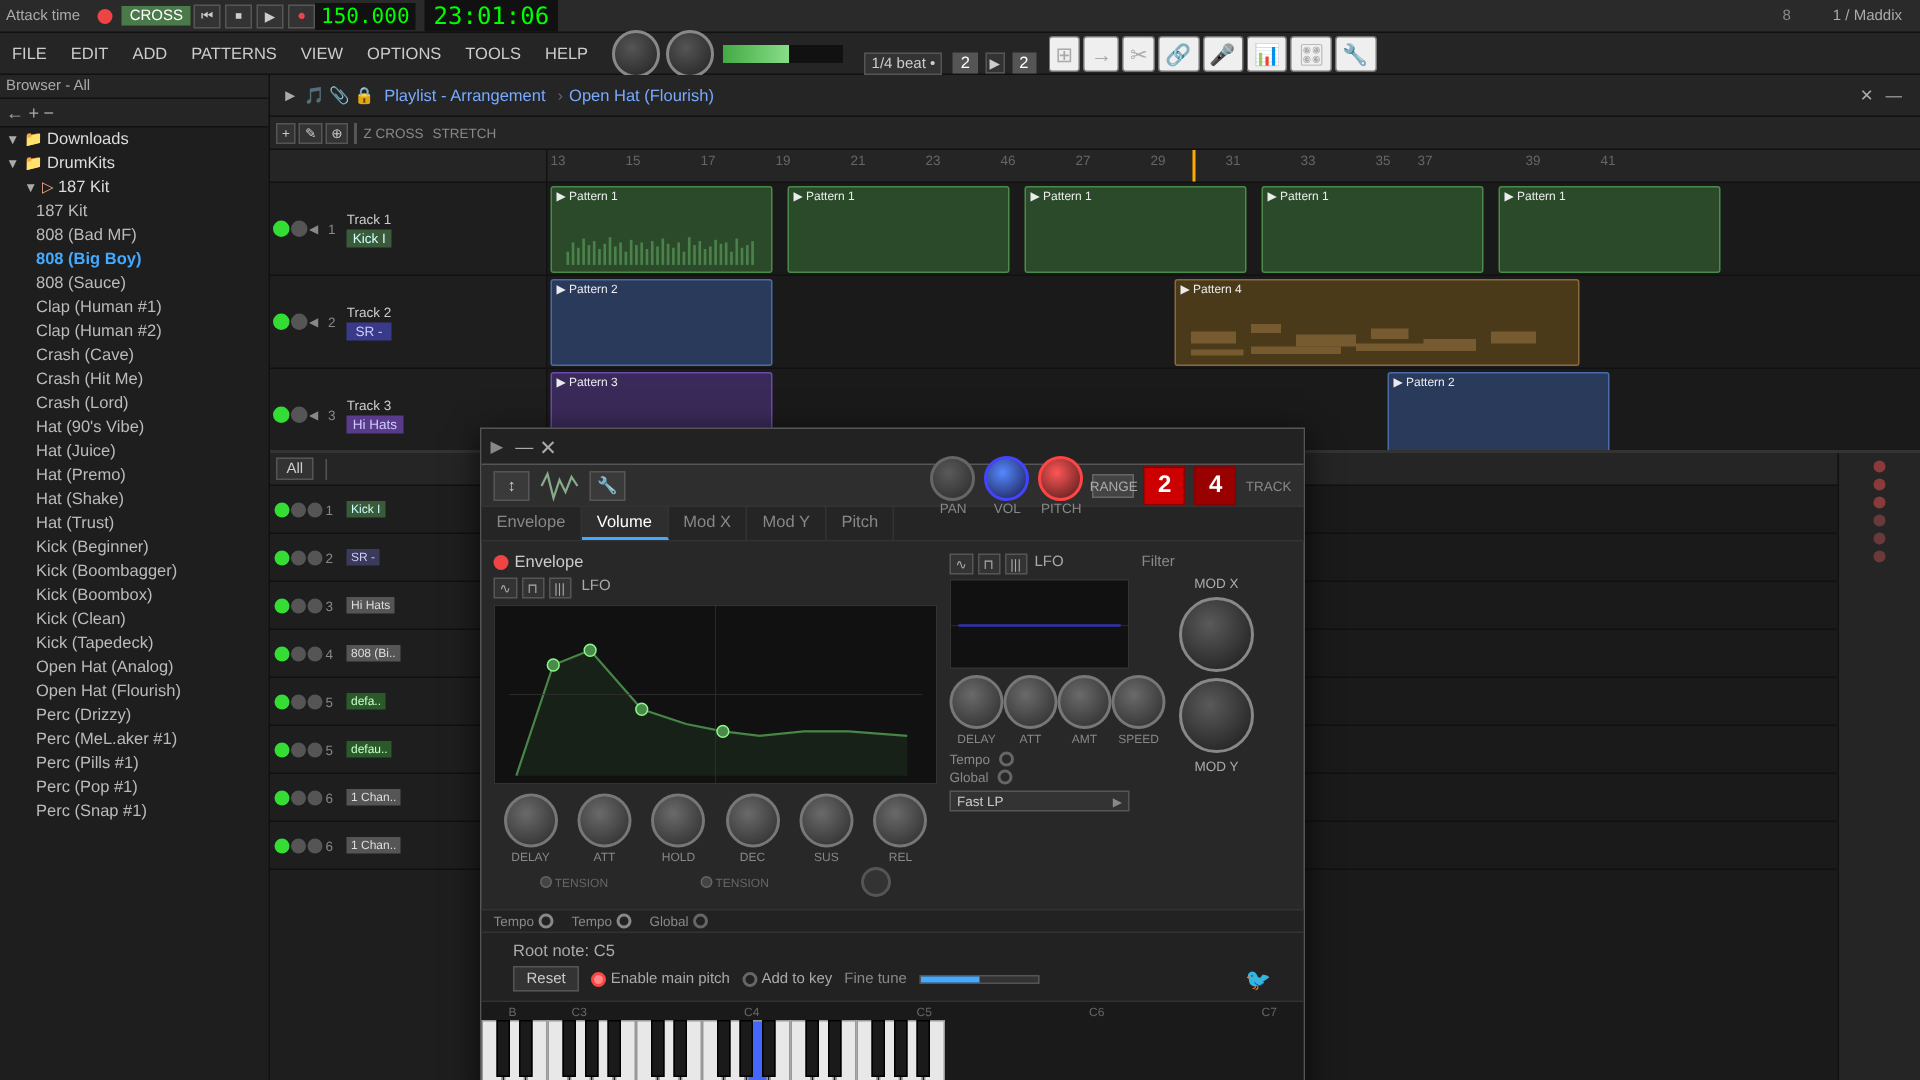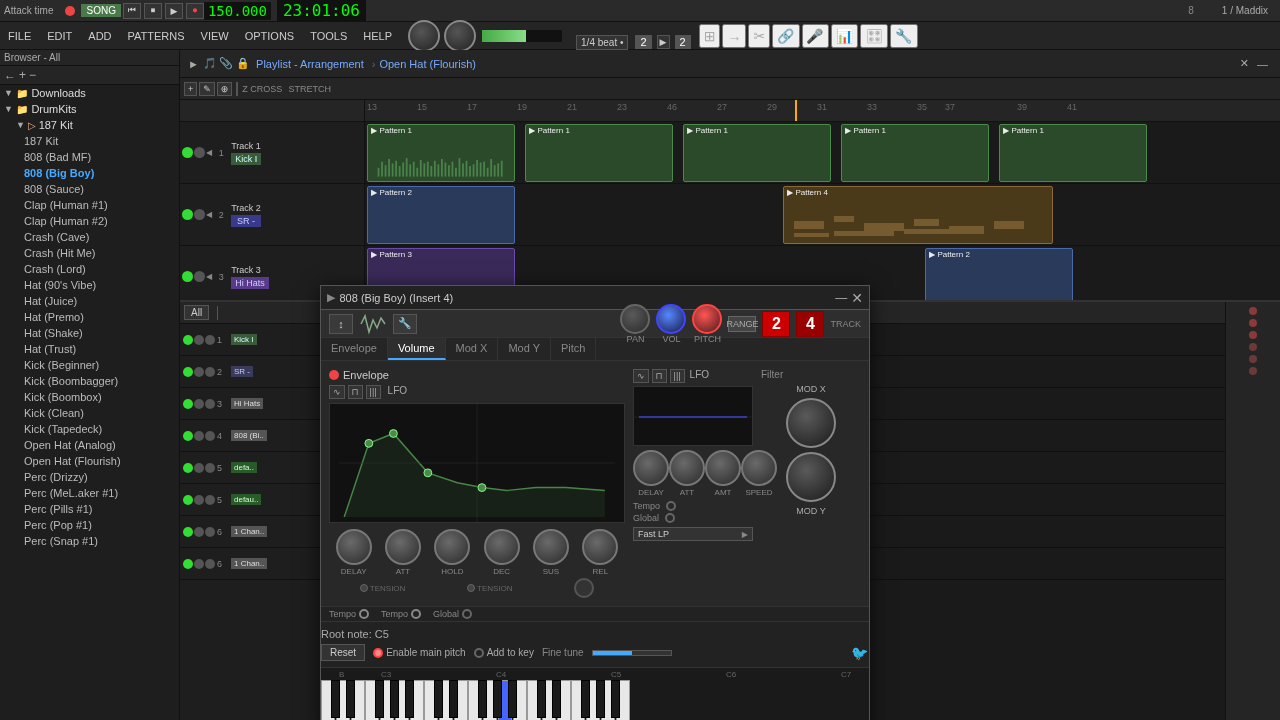--- a/index.html
+++ b/index.html
@@ -67,21 +67,21 @@
     .knobs-row { display: flex; justify-content: space-around; align-items: flex-end; margin-top: 4px; }
     .knob-item { display: flex; flex-direction: column; align-items: center; gap: 2px; }
     .big-knob { width: 36px; height: 36px; border-radius: 50%; background: radial-gradient(circle at 40% 35%, #6a6a6a, #2a2a2a); border: 2px solid #777; cursor: pointer; }
     .knob-lbl { color: #888; font-size: 8px; text-align: center; }
 
     .filter-section { width: 100px; }
     .filter-title { color: #888; font-size: 10px; margin-bottom: 4px; }
     .filter-knob-big { width: 50px; height: 50px; border-radius: 50%; background: radial-gradient(circle at 40% 35%, #5a5a5a, #1a1a1a); border: 2px solid #888; margin: 4px auto; cursor: pointer; }
     .mod-label { color: #aaa; font-size: 9px; text-align: center; margin-bottom: 2px; }
 
-    .inst-bottom { background: #222; padding: 6px 0; border-top: 1px solid #333; }
+    .inst-bottom { background: #222; padding: 6px 21px; border-top: 1px solid #333; }
     .root-note { color: #aaa; font-size: 11px; margin-bottom: 4px; }
     .bottom-controls { display: flex; align-items: center; gap: 8px; }
     .reset-btn { background: #333; border: 1px solid #555; color: #ccc; padding: 2px 8px; font-size: 10px; cursor: pointer; }
     .radio-opt { display: flex; align-items: center; gap: 3px; font-size: 10px; color: #aaa; }
     .radio-dot { width: 10px; height: 10px; border-radius: 50%; border: 2px solid #666; }
     .radio-dot.active { background: #f88; border-color: #f44; }
     .radio-dot.hollow { background: transparent; border-color: #666; }
     .fine-tune { color: #888; font-size: 10px; }
     .fine-slider { width: 80px; height: 6px; background: #333; border: 1px solid #555; }
     .ruler-num { position: absolute; font-size: 9px; color: #666; top: 2px; }
@@ -107,21 +107,21 @@
     .pl-block-bars { position: absolute; top: 12px; left: 0; right: 0; bottom: 0; }
   </style>
 </head>
 <body>
 
 <div class="full-layout">
 
   <div class="top-bar">
     <span>Attack time</span>
     <div style="width:10px;height:10px;border-radius:50%;background:#e44;margin:0 4px;"></div>
-    <button class="song-btn">SONG</button>
+    <button class="song-btn">CROSS</button>
     <div class="transport-controls">
       <button class="trans-btn">⏮</button>
       <button class="trans-btn">⏹</button>
       <button class="trans-btn">▶</button>
       <button class="trans-btn" style="color:#e44;">⏺</button>
     </div>
     <div class="tempo-display">150.000</div>
     <div class="time-display">23:01:06</div>
     <div style="margin-left:auto;display:flex;align-items:center;gap:4px;">
       <span style="color:#888;font-size:10px;">8</span>
@@ -703,21 +703,20 @@
           <div style="width:8px;height:8px;border-radius:50%;background:#6a3a3a;margin:1px;"></div>
         </div>
       </div>
     </div>
   </div>
 </div>
 
 <div class="instrument-window">
   <div class="inst-titlebar">
     <span style="color:#888;margin-right:4px;">▶</span>
-    <span class="inst-title">808 (Big Boy) (Insert 4)</span>
     <span class="inst-minimize">—</span>
     <span class="inst-close">✕</span>
   </div>
 
   <div class="inst-toolbar">
     <button class="inst-toolbar-btn">↕</button>
     <div style="width:28px;height:28px;cursor:pointer;">
       <svg viewBox="0 0 28 28" width="28" height="28">
         <polyline points="2,14 6,6 10,22 14,10 18,18 22,8 26,14" stroke="#88aa88" stroke-width="1.5" fill="none"></polyline>
       </svg>

